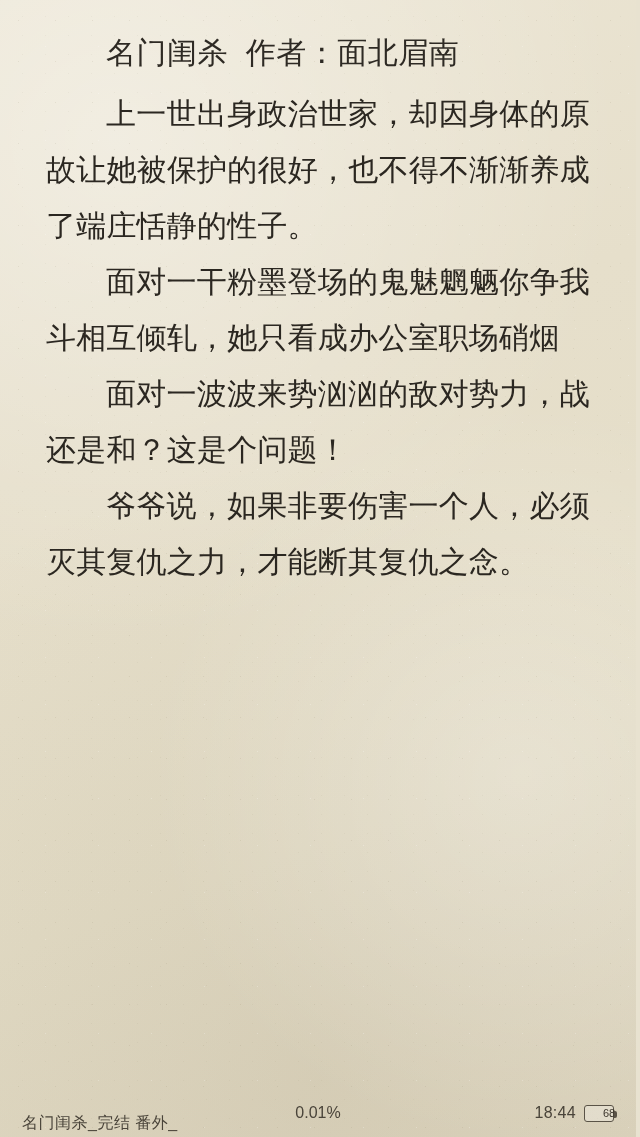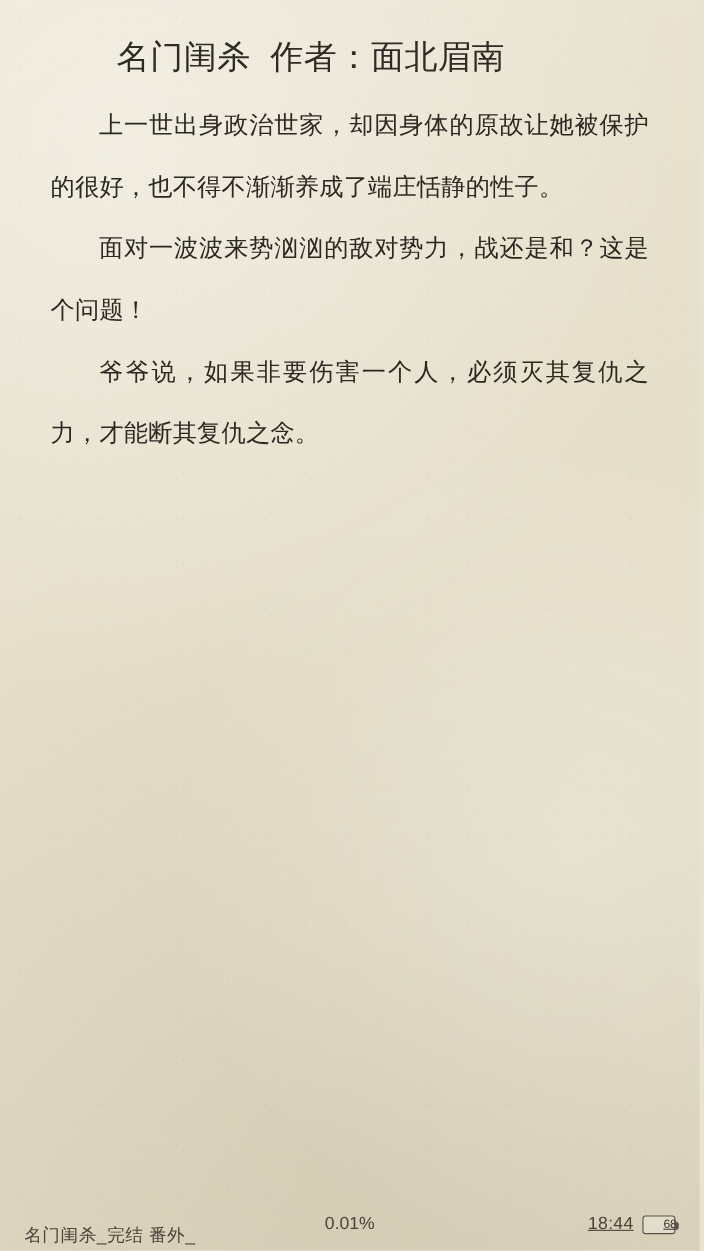--- a/index.html
+++ b/index.html
@@ -48,21 +48,21 @@
   .title-line {
     font-size: 30px;
     line-height: 54px;
     color: #2e2a24;
     letter-spacing: 0.5px;
     text-indent: 2em;
     margin: 0 0 6px 0;
     white-space: pre;
   }
   .para {
-    font-size: 22px;
+    font-size: 30px;
     line-height: 56px;
     color: #2b2721;
     text-indent: 2em;
     margin: 0;
     text-align: justify;
     text-justify: inter-character;
     letter-spacing: 0.2px;
   }
   .footer {
     position: absolute;
@@ -91,21 +91,20 @@
     font-size: 16px;
     color: #4a443a;
     pointer-events: none;
   }
   .footer-right {
     display: flex;
     align-items: center;
     gap: 8px;
     position: relative;
     z-index: 2;
-    text-decoration: underline;
   }
   .clock {
     font-size: 16px;
     color: #4a443a;
     letter-spacing: 0.3px;
   }
   .battery {
     position: relative;
     width: 30px;
     height: 17px;
@@ -137,20 +136,21 @@
 </style>
 </head>
 <body>
 
 <div class="reader">
   <div class="paper-grain"></div>
 
   <div class="page-body">
     <p class="title-line">名门闺杀  作者：面北眉南</p>
     <p class="para">上一世出身政治世家，却因身体的原故让她被保护的很好，也不得不渐渐养成了端庄恬静的性子。</p>
+    <p class="para">面对一干粉墨登场的鬼魅魍魉你争我斗相互倾轧，她只看成办公室职场硝烟</p>
     <p class="para">面对一波波来势汹汹的敌对势力，战还是和？这是个问题！</p>
     <p class="para">爷爷说，如果非要伤害一个人，必须灭其复仇之力，才能断其复仇之念。</p>
   </div>
 
   <div class="footer">
     <div class="footer-left">名门闺杀_完结 番外_</div>
     <div class="footer-center">0.01%</div>
     <div class="footer-right">
       <span class="clock">18:44</span>
       <span class="battery">

